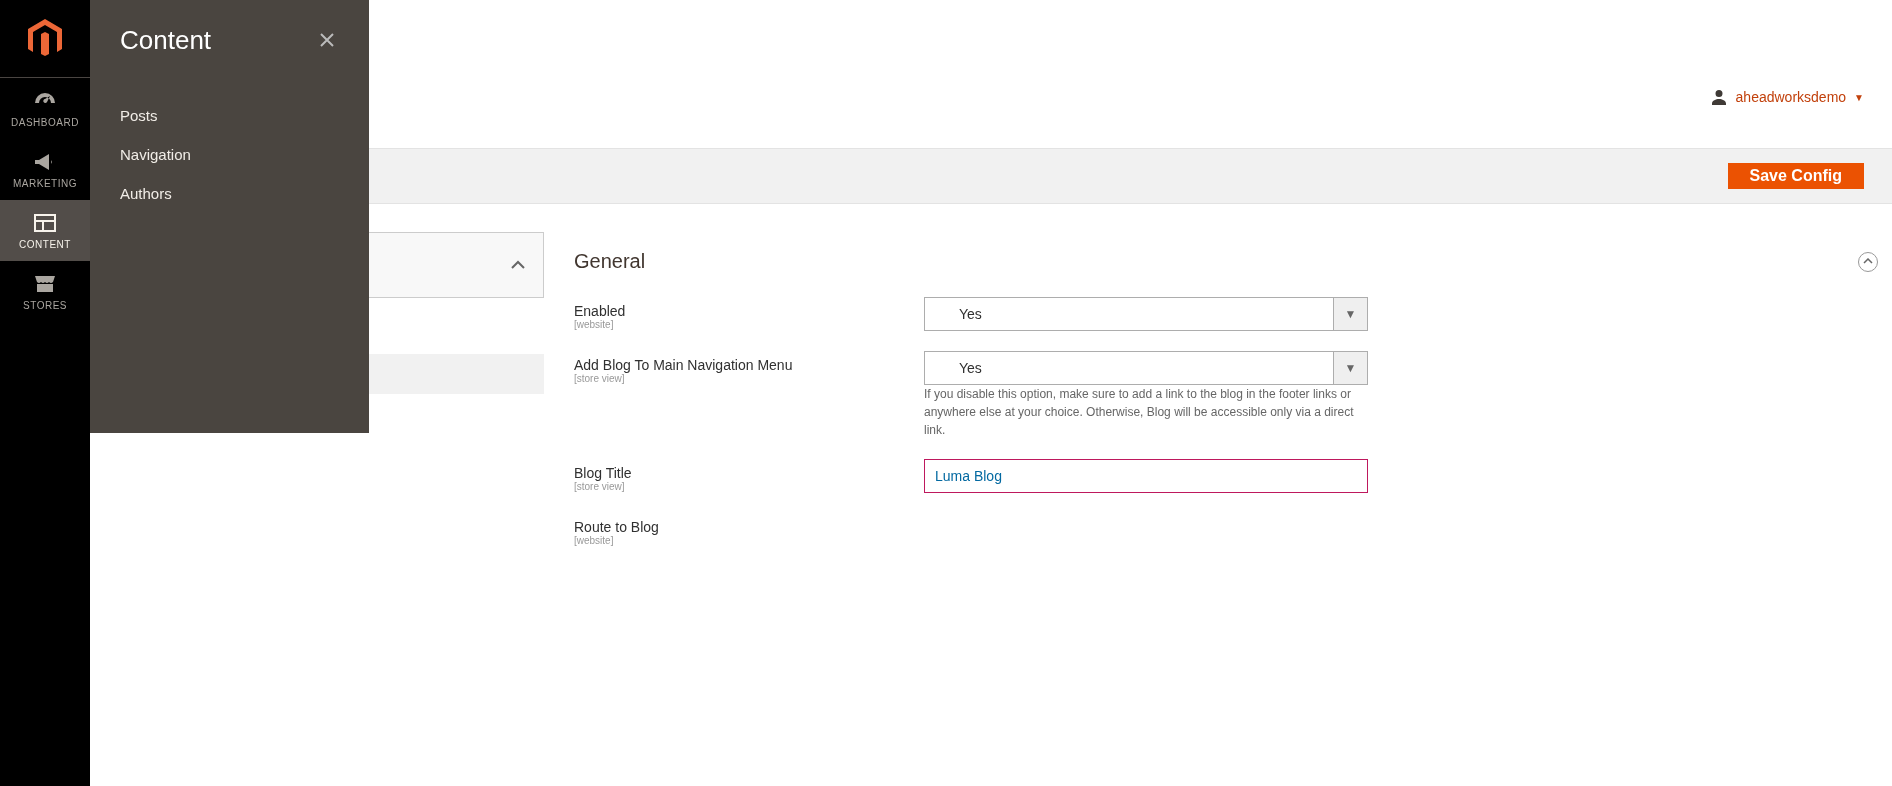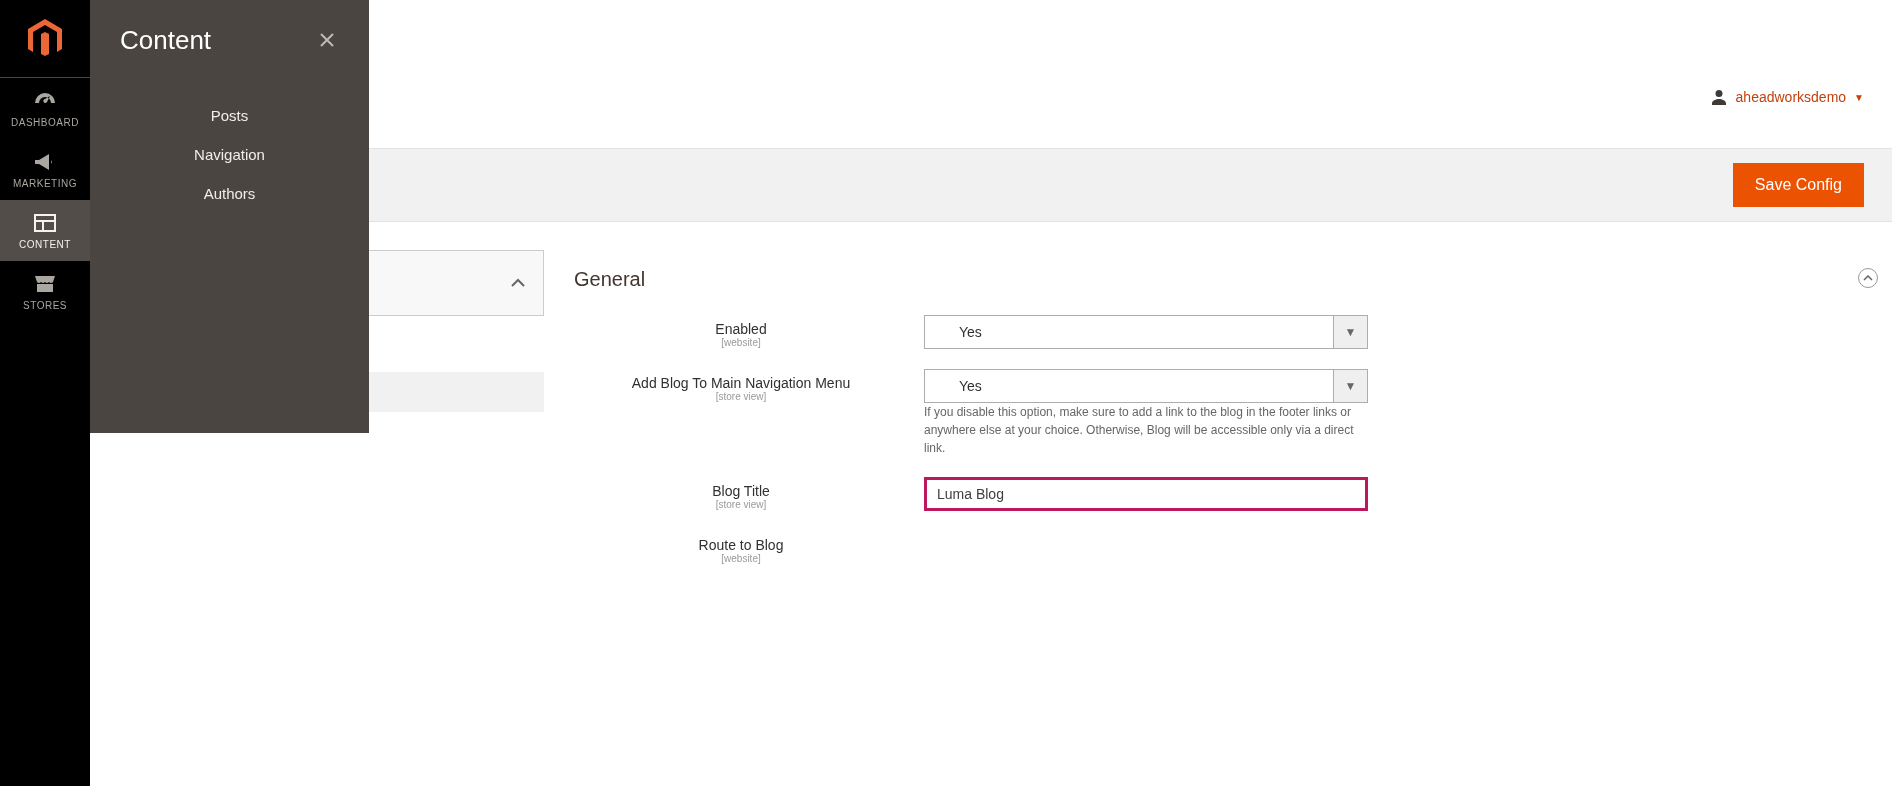--- a/index.html
+++ b/index.html
@@ -24,21 +24,21 @@
 
 
 .flyout {
   position: fixed; left: 90px; top: 0; width: 279px; height: 433px;
   background: #4a4540; color: #fff; z-index: 10;
   padding: 25px 30px;
 }
 .flyout-header { display:flex; justify-content:space-between; align-items:center; margin-bottom: 40px; }
 .flyout-title { font-size: 26px; font-weight: 400; color: #fff; }
 .flyout-close { color: #bbb; font-size: 20px; cursor: pointer; line-height:1; padding:4px; }
-.flyout-item { display:block; color: #f1ede7; font-size: 15px; padding: 11px 0; cursor:pointer;text-align:center; }
+.flyout-item { display:block; color: #f1ede7; font-size: 15px; padding: 11px 0; cursor:pointer; }
 
 
 .page {
   margin-left: 90px;
   min-height: 100vh;
 }
 .page-header {
   height: 148px; padding: 20px 28px 0; position: relative;
 }
 .user-menu {
@@ -49,71 +49,71 @@
 .user-icon { width:18px; height:18px; }
 .caret { font-size: 10px; }
 
 
 .action-bar {
   background: #f1f1f1; border-top: 1px solid #e3e3e3; border-bottom: 1px solid #e3e3e3;
   padding: 14px 28px; display:flex; justify-content:flex-end;
 }
 .btn-primary {
   background: #eb5202; color: #fff; border: none;
-  padding: 13px 22px; font-size: 16px; font-weight: 400; cursor:pointer;
+  padding: 4px 22px; font-size: 16px; font-weight: 700; cursor:pointer;
 }
 
 
 .config-wrap { display:flex; padding: 28px 14px 40px 14px; }
 .config-left {
   width: 440px;
 }
 .accordion-tile {
   border: 1px solid #ccc; background: #f8f8f8;
   height: 66px; position: relative;
 }
 .accordion-chevron {
   position: absolute; right: 18px; top: 50%; transform: translateY(-50%);
   color: #666;
 }
 .side-row {
   height: 40px; background: #f1f1f1; margin-top: 56px;
 }
 
 .config-right { flex:1; padding-left: 30px; }
-.section-title-row { display:flex; justify-content:space-between; align-items:flex-start; padding: 18px 0 24px; gap: 32px; }
+.section-title-row { display:flex; justify-content:space-between; align-items:center; padding: 18px 0 24px; gap: 32px; }
 .section-title { font-size: 20px; color: #41362f; font-weight: 400; }
 .collapse-toggle {
   width: 20px; height: 20px; border: 1px solid #999; border-radius: 50%;
   display:flex; align-items:center; justify-content:center; font-size: 11px; color:#666; cursor:pointer;
 }
 
 .form-row { display:flex; margin-bottom: 20px; }
 .form-row .label-col {
-  width: 350px; text-align: center; padding-right: 16px; padding-top: 6px;
+  width: 350px; text-align: left; padding-right: 16px; padding-top: 6px;
 }
 .label-main { font-size: 14px; color: #303030; }
 .label-scope { font-size: 10px; color: #999; }
 .field-col { width: 444px; }
 
 .select-wrap {
   position: relative; border: 1px solid #adadad; background: #fff; height: 34px;
   display:flex; align-items:stretch;padding-left:24px;
 }
 .select-text { flex:1; padding: 0 10px; display:flex; align-items:center; font-size: 14px; color:#303030; }
 .select-arrow {
   width: 34px; border-left: 1px solid #adadad; background: #efefef;
   display:flex; align-items:center; justify-content:center; color:#666; font-size:12px;
 }
 .field-hint { font-size: 12px; color: #666; line-height: 1.5; }
 .field-hint a { color: #006bb4; text-decoration: underline; }
 
 .text-input {
-  width: 100%; height: 34px; border: 3px solid #be185d; padding: 0 10px;
-  font-size: 14px; color: #404040; background:#fff;
+  width: 100%; height: 34px; border: 1px solid #be185d; padding: 0 10px;
+  font-size: 14px; color: #0369a1; background:#fff;
 }
 </style>
 </head>
 <body>
 
 <div class="nav-bar">
   <div class="nav-logo">
     <svg width="36" height="40" viewBox="0 0 36 40">
       <path d="M18 0 L35 10 V30 L30 33 V13 L18 6 L6 13 V33 L1 30 V10 Z M14 15 V35 L18 37 L22 35 V15 L18 13 Z" fill="#ec6737"></path>
     </svg>

